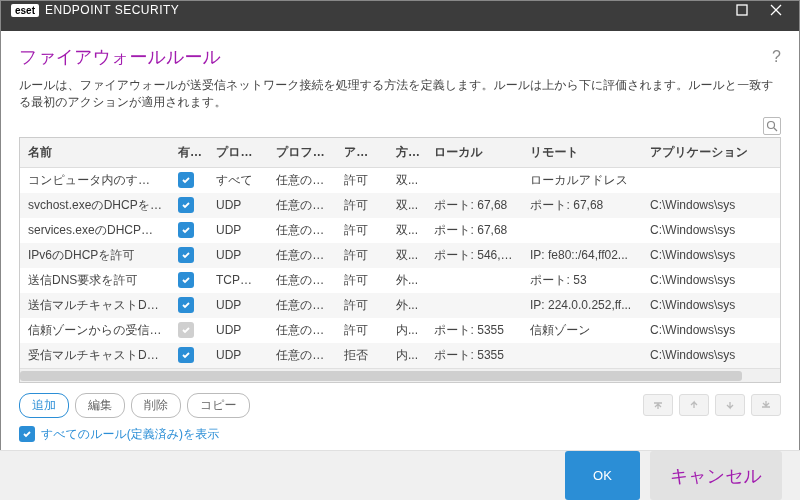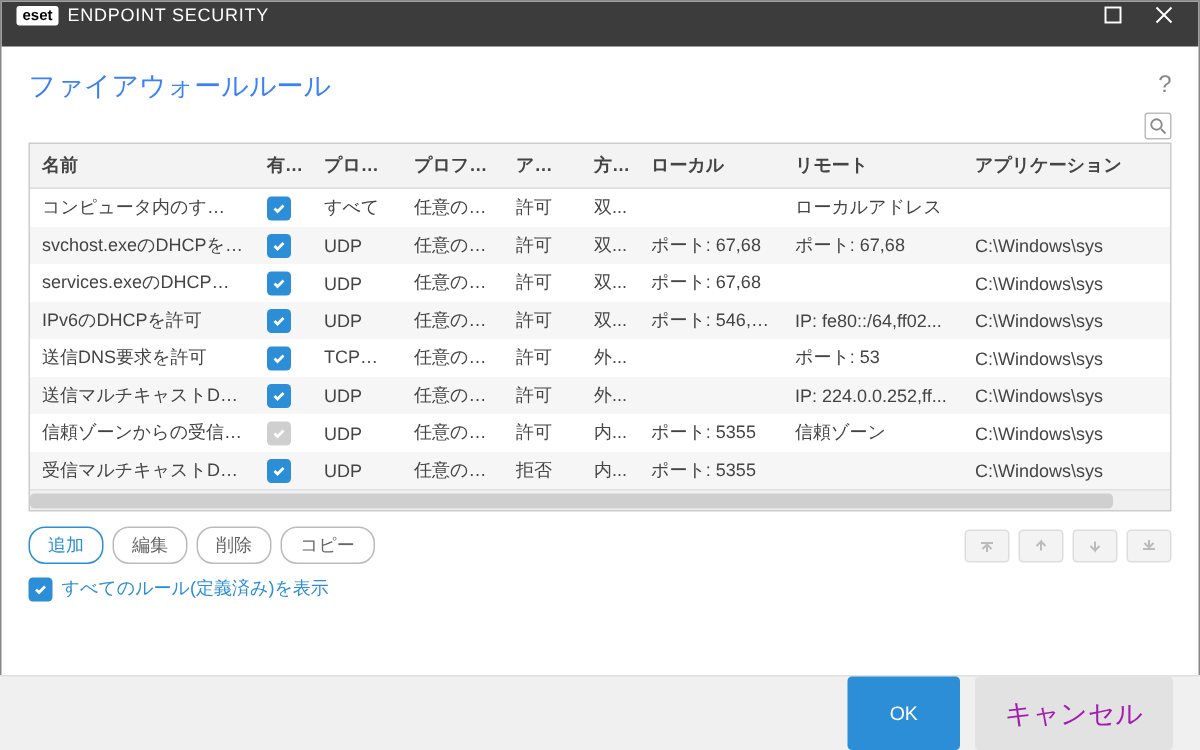--- a/index.html
+++ b/index.html
@@ -5,21 +5,21 @@
   * { box-sizing: border-box; margin: 0; padding: 0; font-family: "Meiryo", "Yu Gothic", sans-serif; }
   body { width: 800px; height: 500px; background: #fff; overflow: hidden; border: 1px solid #888; }
   .titlebar { height: 30px; background: #3c3c3c; color: #fff; display: flex; align-items: center; padding: 0 6px 12px 10px; font-size: 12px; }
   .brand-badge { background: #fff; color: #000; font-weight: bold; padding: 1px 4px; border-radius: 2px; font-size: 10px; margin-right: 6px;}
   .brand-text { letter-spacing: 0.5px; }
   .titlebar-spacer { flex: 1; }
   .win-btn { width: 34px; height: 30px; display: flex; align-items: center; justify-content: center; cursor: pointer; }
   .win-btn svg { stroke: #fff; }
   .content { padding: 14px 18px 10px 18px; }
   .page-title-row { display: flex; align-items: center; }
-  .page-title { font-size: 18px; color: #3b82f6; font-weight: normal; flex:1;}
+  .page-title { font-size: 18px; color: #a21caf; font-weight: normal; flex:1;}
   .help-icon { color: #888; font-size: 16px; cursor: pointer; }
   .desc { font-size: 12px; color: #444; margin-top: 8px; line-height: 1.4; }
   .search-row { display:flex; justify-content:flex-end; margin-top:6px; }
   .search-icon { width:18px; height:18px; border:1px solid #bbb; display:flex; align-items:center; justify-content:center; border-radius:2px; cursor:pointer; background:#fff; }
   .table-wrap { border:1px solid #ccc; margin-top:2px; }
   table { width: 100%; border-collapse: collapse; table-layout: fixed; }
   th { background:#f3f3f3; font-size:12px; color:#444; text-align:left; padding:6px 8px; border-bottom:1px solid #ddd; font-weight:bold; white-space:nowrap; overflow:hidden; text-overflow:ellipsis;}
   td { font-size:12px; color:#444; padding:4px 8px; white-space:nowrap; overflow:hidden; text-overflow:ellipsis; }
   tbody tr:nth-child(even){ background:#f6f6f6; }
   .chk { display:inline-flex; width:16px; height:16px; border-radius:3px; background:#2b8ed6; align-items:center; justify-content:center; }
@@ -56,20 +56,21 @@
         <line x1="11" y1="1" x2="1" y2="11" stroke-width="1.3"></line>
       </svg>
   </div>
 </div>
 
 <div class="content">
   <div class="page-title-row">
     <h1 class="page-title">ファイアウォールルール</h1>
     <span class="help-icon">?</span>
   </div>
+  <p class="desc">ルールは、ファイアウォールが送受信ネットワーク接続を処理する方法を定義します。ルールは上から下に評価されます。ルールと一致する最初のアクションが適用されます。</p>
 
   <div class="search-row">
     <div class="search-icon">
       <svg width="12" height="12" viewBox="0 0 12 12">
           <circle cx="5" cy="5" r="3.5" fill="none" stroke="#888" stroke-width="1.2"></circle>
           <line x1="8" y1="8" x2="11" y2="11" stroke="#888" stroke-width="1.2"></line>
         </svg>
     </div>
   </div>
 

